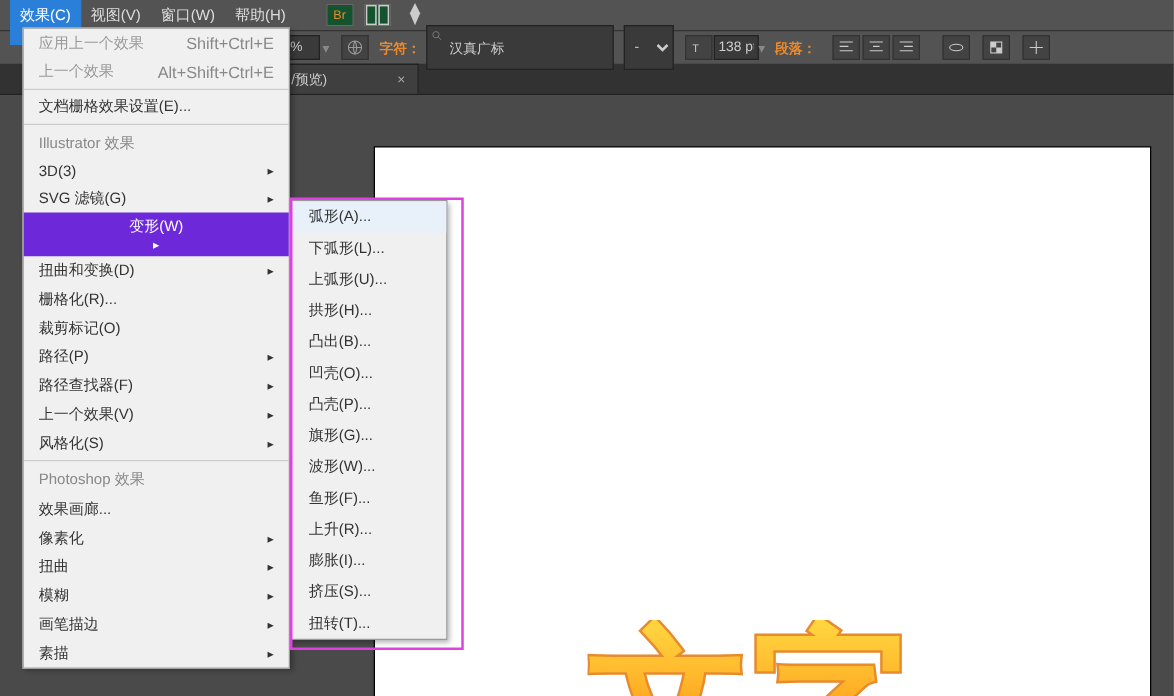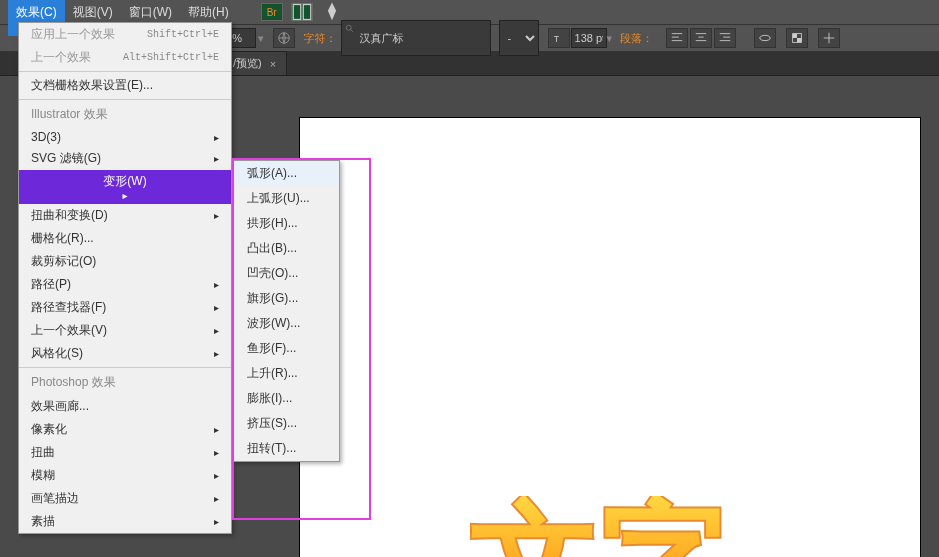--- a/index.html
+++ b/index.html
@@ -7,46 +7,46 @@
 
 .menubar { height: 24px; background: #535353; display: flex; align-items: center; padding-left: 8px; color: #ddd; font-size: 12px; }
 .menubar .menu { padding: 15px 8px; cursor: default; }
 .menubar .menu.active { background: #2a7fd8; color: #fff; }
 .menubar .icon-btn { width: 22px; height: 18px; margin: 0 4px; display: flex; align-items: center; justify-content: center; border: 1px solid #666; background: #14532d; color: #ccc; font-size: 10px; }
 .menubar .icon-btn.br { color: #e88b2e; }
 
 .toolbar { height: 28px; background: #535353; display: flex; align-items: center; padding: 0 6px; border-top: 1px solid #333; border-bottom: 1px solid #333; font-size: 11px; color: #ccc; }
 .tb-group { display: flex; align-items: center; margin-right: 8px; }
 .tb-select { background: #3a3a3a; border: 1px solid #222; color: #ccc; height: 36px; padding: 0 4px; font-size: 11px; }
-.tb-label { color: #e88b2e; margin-right: 4px; }
+.tb-label { color: #e88b2e; margin-right: 4px; font-weight: bold; }
 .tb-input { background: #3a3a3a; border: 1px solid #222; color: #ccc; height: 20px; width: 50px; padding: 0 3px; font-size: 11px; }
 .tb-btn { width: 22px; height: 20px; background: #434343; border: 1px solid #333; margin: 0 1px; display: flex; align-items: center; justify-content: center; }
 .tb-btn svg { width: 14px; height: 14px; }
 
 .tabs { height: 24px; background: #323232; display: flex; align-items: flex-end; padding-left: 2px; border-bottom: 1px solid #222; }
-.tab { background: #3f3f3f; color: #ccc; font-size: 11px; padding: 4px 10px; border: 1px solid #222; border-bottom: none; display: flex; align-items: center; }
+.tab { background: #3f3f3f; color: #ccc; font-size: 11px; padding: 4px 10px; border: 1px solid #222; border-bottom: none; display: flex; align-items: center; gap: 48px; }
 .tab .close { margin-left: 8px; color: #aaa; font-size: 11px; }
 
 .canvas-area { position: absolute; left: 0; right: 0; top: 76px; bottom: 0; background: #4a4a4a; }
 .artboard { position: absolute; left: 300px; top: 42px; width: 620px; height: 450px; background: #fff; box-shadow: 0 0 0 1px #000; }
 .text-obj { position: absolute; left: 470px; top: 420px; }
 
 
 .dropdown { position: absolute; left: 18px; top: 22px; width: 214px; background: #f0f0f0; border: 1px solid #999; box-shadow: 2px 2px 4px rgba(0,0,0,0.3); font-size: 12px; color: #333; z-index: 100; }
 .dropdown .item { padding: 3px 12px; display: flex; justify-content: space-between; align-items: center; position: relative; }
 .dropdown .item.highlighted { background: #6d28d9; color: #fff; flex-direction: column; }
 .dropdown .item.disabled { color: #999; }
 .dropdown .sep { height: 1px; background: #ccc; margin: 2px 0; }
 .dropdown .header { color: #888; padding: 4px 12px; font-size: 12px; }
 .dropdown .arrow { font-size: 10px; }
-.dropdown .shortcut { color: #888; font-size: 10px; font-family: Liberation Mono, monospace; }
+.dropdown .shortcut { color: #888; font-size: 13px; }
 .dropdown .item.highlighted .arrow { color: #fff; }
 
 
-.submenu { position: absolute; left: 232px; top: 160px; width: 108px; background: #f0f0f0; border: 1px solid #999; box-shadow: 2px 2px 4px rgba(0,0,0,0.3); font-size: 12px; color: #333; z-index: 101; }
+.submenu { position: absolute; left: 232px; top: 160px; width: 126px; background: #f0f0f0; border: 1px solid #999; box-shadow: 2px 2px 4px rgba(0,0,0,0.3); font-size: 12px; color: #333; z-index: 101; }
 .submenu .item { padding: 4px 14px; }
 .submenu .item.hov { background: #e8f0fa; }
 .submenu-highlight { position: absolute; left: 232px; top: 158px; width: 139px; height: 362px; border: 2px solid #e040e0; pointer-events: none; z-index: 102; }
 
 .search-wrap { position: relative; }
 .search-icon-s { position: absolute; left: 4px; top: 4px; width: 10px; height: 10px; }
 </style>
 </head>
 <body>
 
@@ -251,24 +251,26 @@
       </div>
       <div class="item">
         <span>素描</span>
         <span class="arrow">▸</span>
       </div>
     </div>
 </div>
 
 <div class="submenu" id="sub-list">
     <div class="item hov">弧形(A)...</div>
+    <div class="item">下弧形(L)...</div>
     <div class="item">上弧形(U)...</div>
     <div class="item">拱形(H)...</div>
     <div class="item">凸出(B)...</div>
     <div class="item">凹壳(O)...</div>
+    <div class="item">凸壳(P)...</div>
     <div class="item">旗形(G)...</div>
     <div class="item">波形(W)...</div>
     <div class="item">鱼形(F)...</div>
     <div class="item">上升(R)...</div>
     <div class="item">膨胀(I)...</div>
     <div class="item">挤压(S)...</div>
     <div class="item">扭转(T)...</div>
   </div>
 <div class="submenu-highlight"></div>
 

